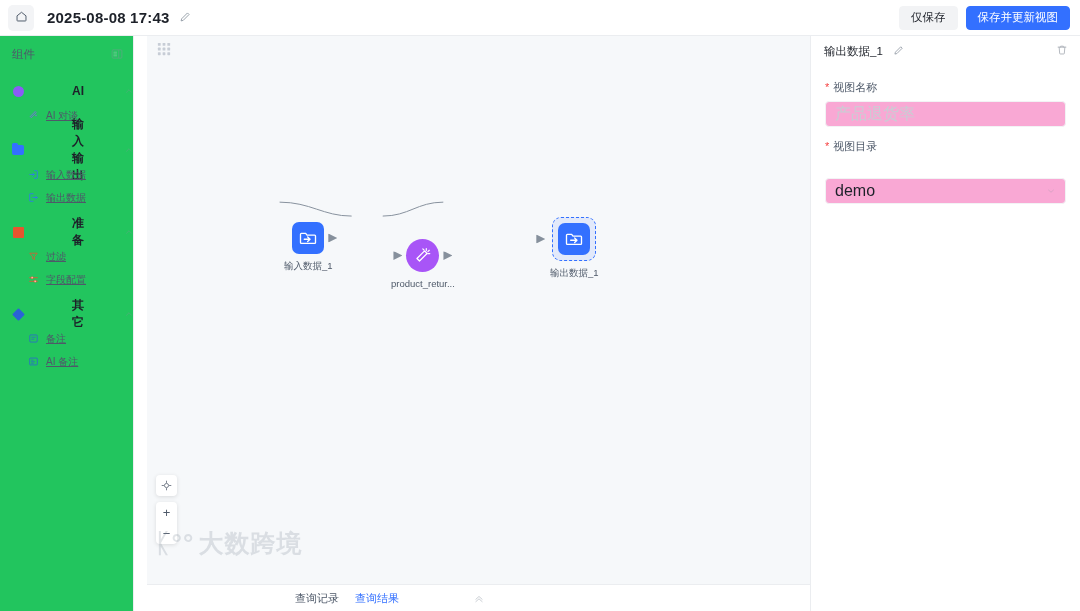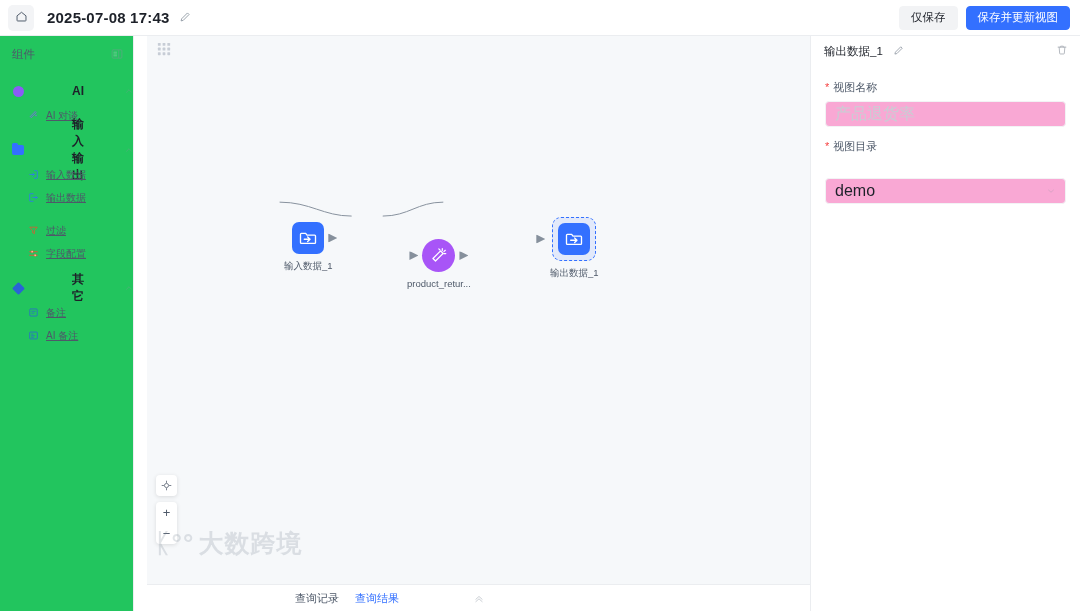--- a/index.html
+++ b/index.html
@@ -175,21 +175,21 @@
 <div class="app">
 
   <div class="topbar">
     <div class="home-btn">
       <span>
         <svg width="13" height="13" viewBox="0 0 16 16" fill="none">
           <path d="M2.5 7.2 8 2.8l5.5 4.4v5.6a.7.7 0 0 1-.7.7H3.2a.7.7 0 0 1-.7-.7z" stroke="#4e5969" stroke-width="1.2" stroke-linejoin="round"></path>
         </svg>
       </span>
     </div>
-    <div class="topbar-title">2025-07-08 17:43</div>
+    <div class="topbar-title">2025-08-08 17:43</div>
     <div class="edit-pencil">
       <span>
         <svg width="12" height="12" viewBox="0 0 16 16" fill="none">
           <path d="M11.3 2.6 13.4 4.7 5.6 12.5l-2.8.7.7-2.8z" stroke="#86909c" stroke-width="1.1" stroke-linejoin="round"></path>
         </svg>
       </span>
     </div>
     <div class="topbar-spacer"></div>
     <div class="btn btn-default">仅保存</div>
     <div class="btn btn-primary">保存并更新视图</div>
@@ -258,20 +258,31 @@
             <svg width="11" height="11" viewBox="0 0 16 16" fill="none">
               <path d="M7.4 2.5H3.2a.7.7 0 0 0-.7.7v9.6a.7.7 0 0 0 .7.7h4.2" stroke="#3370ff" stroke-width="1.1" stroke-linecap="round"></path>
               <path d="M6.8 8h6.4M10.8 5.6 13.2 8l-2.4 2.4" stroke="#3370ff" stroke-width="1.1" stroke-linecap="round" stroke-linejoin="round"></path>
             </svg>
           </span>
           <span class="item-label">输出数据</span>
         </div>
       </div>
 
       <div class="group">
+        <div class="group-head">
+          <span class="group-icon">
+              <span class="sq-orange"></span>
+            </span>
+          <span class="group-label">准备</span>
+          <span class="chev">
+            <svg width="10" height="10" viewBox="0 0 16 16" fill="none">
+                <path d="M4 10l4-4 4 4" stroke="#86909c" stroke-width="1.2" stroke-linecap="round" stroke-linejoin="round"></path>
+              </svg>
+          </span>
+        </div>
         <div class="item">
           <span class="item-icon">
             <svg width="11" height="11" viewBox="0 0 16 16" fill="none">
               <path d="M2.6 3.2h10.8L9.3 8.3v4.3L6.7 11V8.3z" stroke="#e8542f" stroke-width="1.1" stroke-linejoin="round"></path>
             </svg>
           </span>
           <span class="item-label">过滤</span>
         </div>
         <div class="item">
           <span class="item-icon">
@@ -346,21 +357,21 @@
               <svg width="20" height="20" viewBox="0 0 24 24" fill="none">
                 <path d="M4 6.5h5.2l1.6 2H20a1 1 0 0 1 1 1v8a1 1 0 0 1-1 1H4a1 1 0 0 1-1-1v-10a1 1 0 0 1 1-1z" stroke="#ffffff" stroke-width="1.6" stroke-linejoin="round"></path>
                 <path d="M7.5 13.5h7M11.6 10.8l2.8 2.7-2.8 2.7" stroke="#ffffff" stroke-width="1.6" stroke-linecap="round" stroke-linejoin="round"></path>
               </svg>
             </div>
             <span class="port port-out"></span>
           </div>
           <div class="node-label">输入数据_1</div>
         </div>
 
-        <div class="node" style="left:260px; top:203px;">
+        <div class="node" style="left:244px; top:203px;">
           <div style="position:relative;">
             <div class="node-box circle">
               <svg width="19" height="19" viewBox="0 0 24 24" fill="none">
                 <path d="M14.6 6.2l3.2 3.2L8.2 19l-3.2-3.2z" stroke="#ffffff" stroke-width="1.6" stroke-linejoin="round"></path>
                 <path d="M16.8 3.2v2.6M20.6 5.4l-1.8 1.8M21.2 9.6h-2.6M12.4 3.6l1.4 1.4" stroke="#ffffff" stroke-width="1.5" stroke-linecap="round"></path>
               </svg>
             </div>
             <span class="port port-in"></span>
             <span class="port port-out"></span>
           </div>

